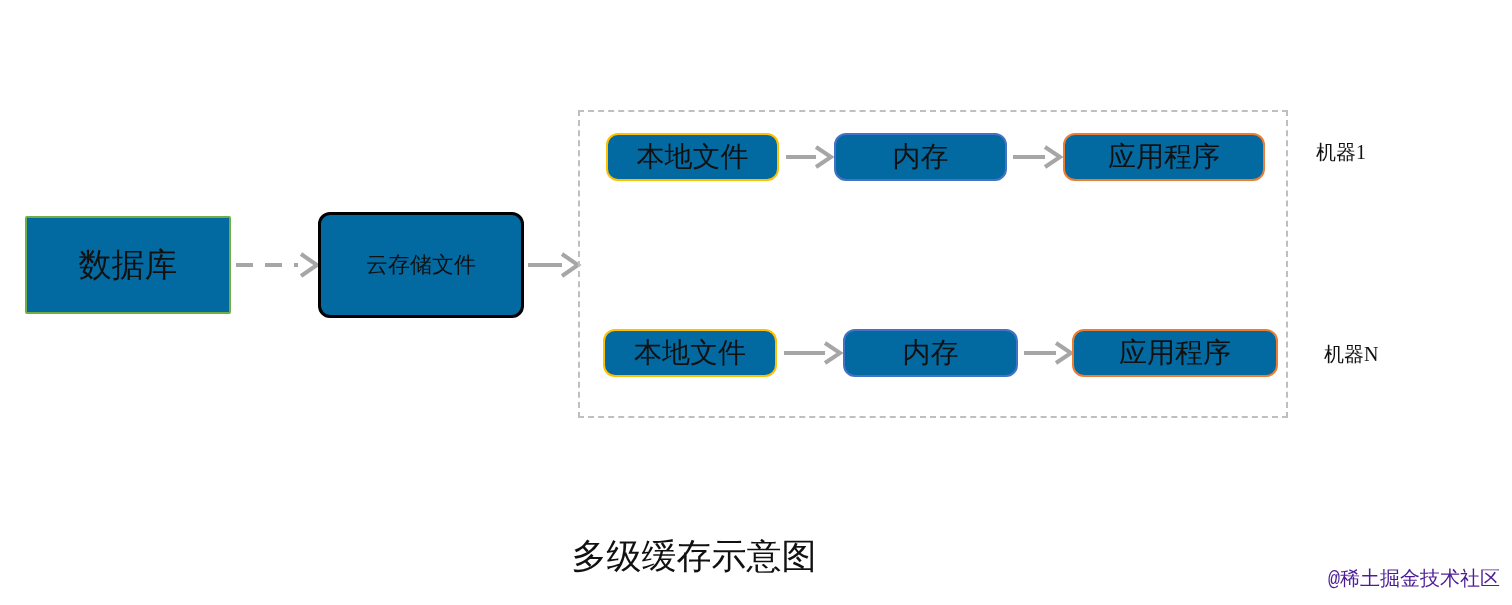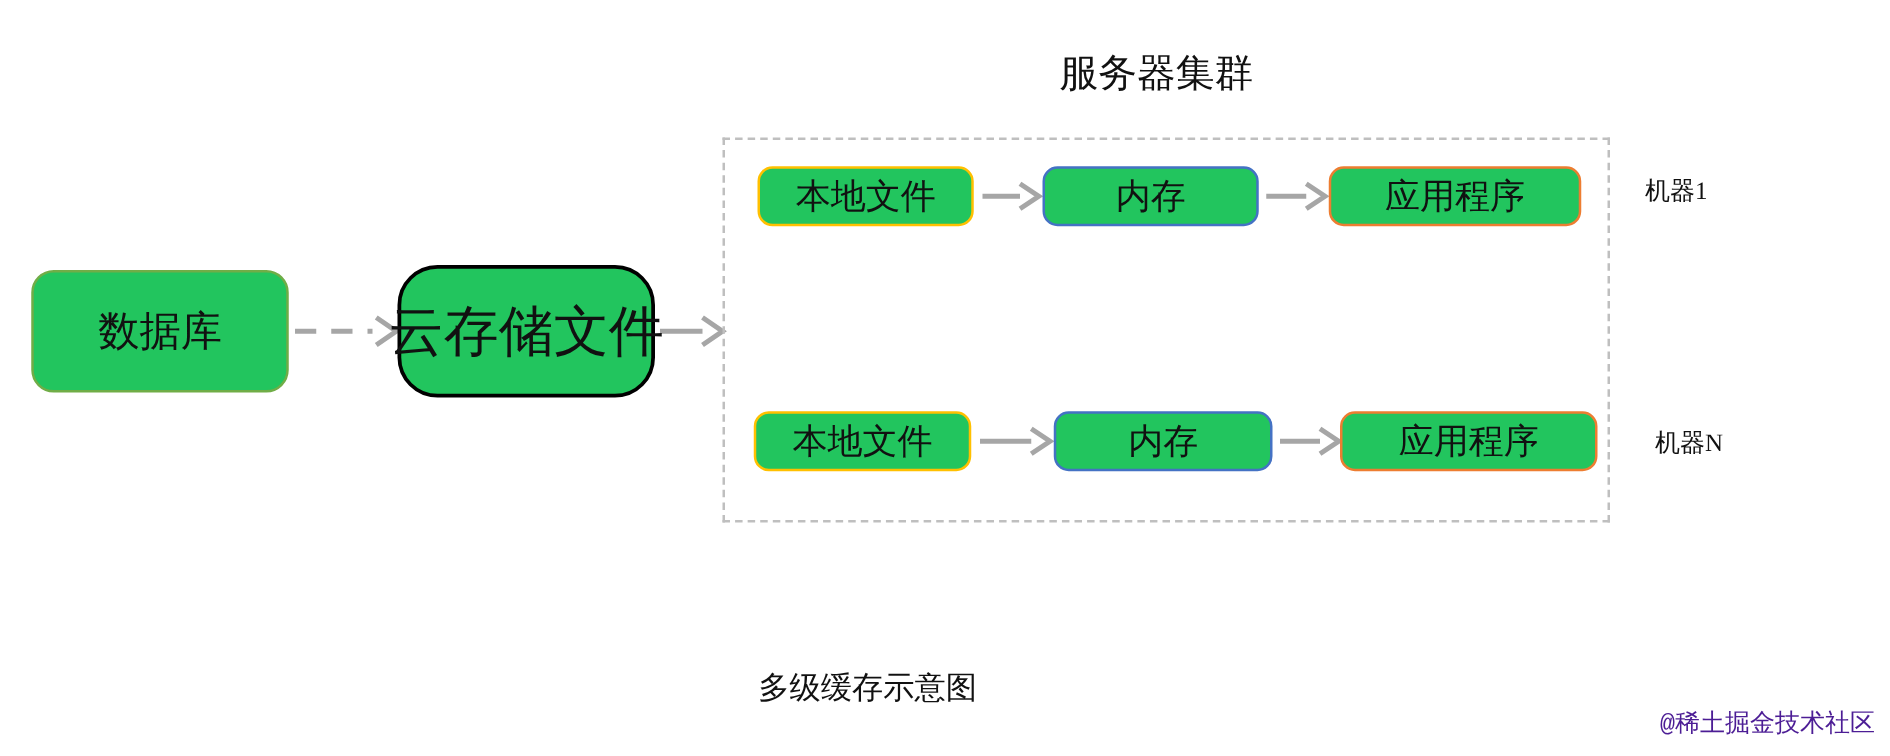--- a/index.html
+++ b/index.html
@@ -14,35 +14,35 @@
     height: 605px;
     background: #ffffff;
     overflow: hidden;
     color: #111111;
   }
   .node {
     position: absolute;
     display: flex;
     align-items: center;
     justify-content: center;
-    background: #22c55e;
+    background: #0369a1;
     box-sizing: border-box;
     white-space: nowrap;
   }
   .node-db {
     left: 25px; top: 216px; width: 206px; height: 98px;
     border: 2.5px solid #70AD47;
-    border-radius: 18px;
+    border-radius: 2px;
     font-size: 33px;
   }
   .node-cloud {
     left: 318px; top: 212px; width: 206px; height: 106px;
     border: 3px solid #000000;
-    border-radius: 32px;
-    font-size: 44px;
+    border-radius: 12px;
+    font-size: 22px;
   }
   .cluster-box {
     position: absolute;
     left: 578px; top: 110px; width: 710px; height: 308px;
     border: 2px dashed #bfbfbf;
     box-sizing: border-box;
     background: transparent;
   }
   .small-node {
     height: 48px;
@@ -73,21 +73,21 @@
     font-size: 20px;
     white-space: nowrap;
   }
   .machine-1 { left: 1316px; top: 139px; }
   .machine-n { left: 1324px; top: 341px; font-family: Liberation Serif, serif; }
 
   .caption {
     position: absolute;
     left: 544px; top: 533px; width: 300px;
     text-align: center;
-    font-size: 25px;
+    font-size: 35px;
   }
   .watermark {
     position: absolute;
     left: 1328px; top: 565px;
     font-size: 20px;
     color: #4c1d95;
     white-space: nowrap;
     font-family: Liberation Mono, monospace;
   }
   svg.arrow-layer {
@@ -128,21 +128,20 @@
       <path d="M784 353 H825"></path>
       <path d="M825 343 L840 353 L825 363"></path>
     </g>
 
     <g stroke="#A6A6A6" stroke-width="4" fill="none">
       <path d="M1024 353 H1056"></path>
       <path d="M1056 343 L1071 353 L1056 363"></path>
     </g>
   </svg>
 
-  <div class="cluster-title">服务器集群</div>
 
   <div class="cluster-box"></div>
 
   <div class="node node-db">数据库</div>
   <div class="node node-cloud">云存储文件</div>
 
   <div class="node small-node b-yellow n-local-1">本地文件</div>
   <div class="node small-node b-blue n-mem-1">内存</div>
   <div class="node small-node b-orange n-app-1">应用程序</div>
   <div class="machine-label machine-1">机器1</div>

